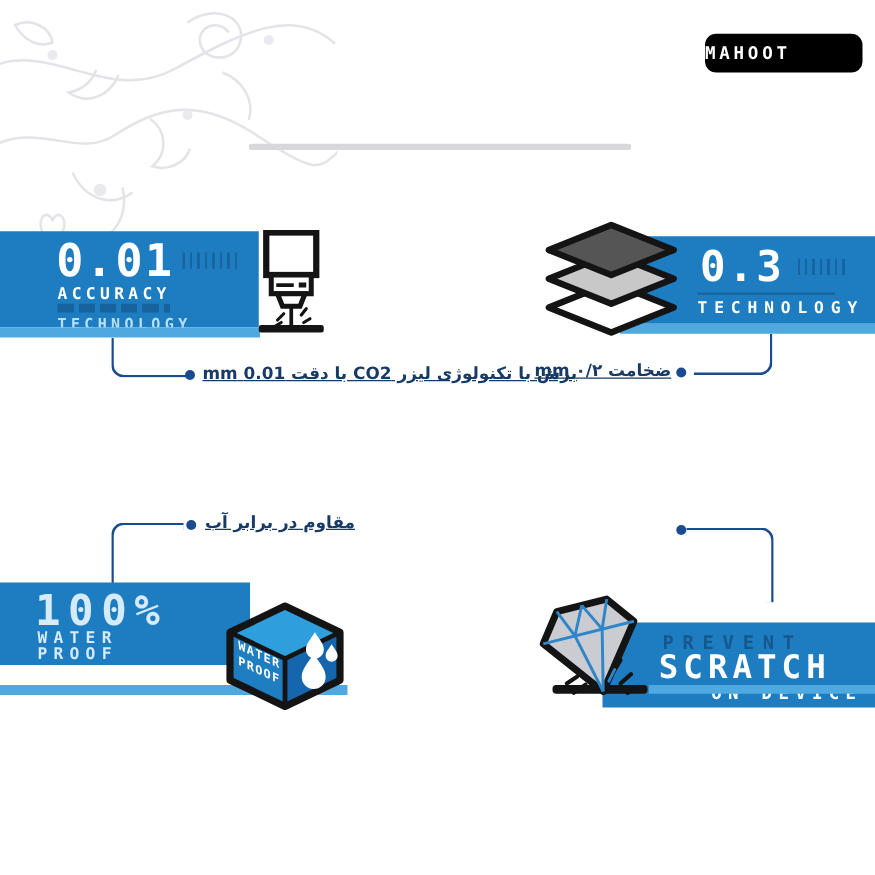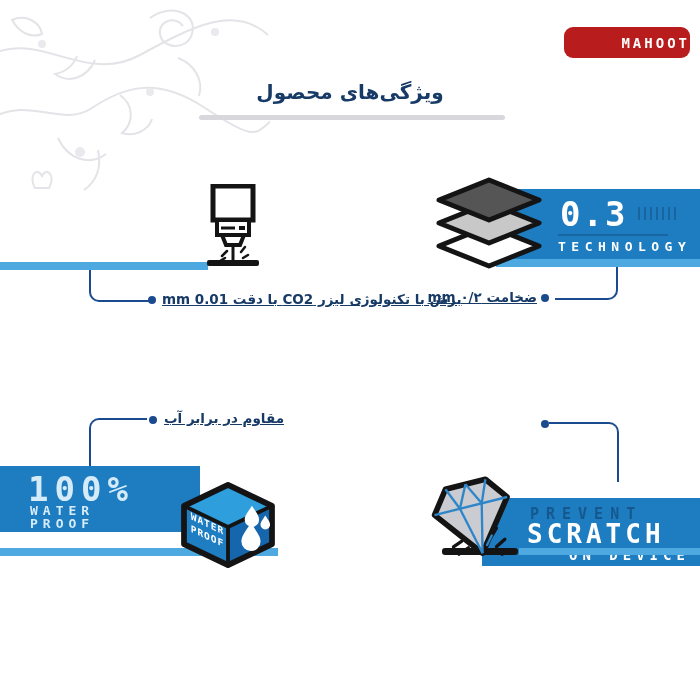--- a/index.html
+++ b/index.html
@@ -4,22 +4,22 @@
 <style>
   html,body{margin:0;padding:0;background:#fff;}
   .stage{position:relative;width:700px;height:700px;background:#ffffff;overflow:hidden;
          font-family:"DejaVu Sans",sans-serif;}
   .abs{position:absolute;}
 
   
   .deco{position:absolute;left:0;top:0;z-index:0;}
 
   
-  .logo{position:absolute;left:564px;top:27px;width:126px;height:31px;background:#b91c1c;
-        border-radius:9px;display:flex;align-items:center;justify-content:flex-end;z-index:2;}
+  .logo{position:absolute;left:564px;top:27px;width:126px;height:31px;background:#000000;
+        border-radius:9px;display:flex;align-items:center;justify-content:flex-start;z-index:2;}
   .logo span{color:#fff;font-family:"DejaVu Sans Mono",monospace;font-weight:bold;
              font-size:14px;letter-spacing:3px;}
 
   
   .title{position:absolute;left:0;top:80px;width:700px;text-align:center;color:#173a66;
          font-size:20px;font-weight:bold;z-index:1;}
   .divider{position:absolute;left:199px;top:115px;width:306px;height:5px;background:#d8d8dc;
            border-radius:3px;z-index:1;}
 
   
@@ -79,23 +79,29 @@
       <circle cx="150" cy="92" r="4"></circle>
       <circle cx="80" cy="152" r="5"></circle>
       <circle cx="215" cy="32" r="4"></circle>
     </g>
   </svg>
 
   <div class="logo">
     <span>MAHOOT</span>
   </div>
 
-  <div class="title" dir="rtl">ویژگی‌های محصول</div>
   <div class="divider"></div>
 
+  <div class="banner" style="left:0;top:185px;width:207px;height:77px;">
+    <div class="abs mono bigval" style="left:45px;top:7px;">0.01</div>
+    <div class="abs ghost-ticks" style="left:146px;top:17px;width:46px;"></div>
+    <div class="abs mono bannerlabel" style="left:46px;top:43px;">ACCURACY</div>
+    <div class="abs ghost-bar" style="left:46px;top:58px;width:90px;"></div>
+    <div class="abs mono bannerlabel2" style="left:46px;top:67px;">TECHNOLOGY</div>
+  </div>
   <div class="strip" style="left:0;top:262px;width:208px;height:8px;"></div>
 
   <svg class="icon" style="left:206px;top:184px;" width="54" height="84" viewBox="0 0 54 84">
     <line x1="27" y1="60" x2="27" y2="78" stroke="#141414" stroke-width="3"></line>
     <g stroke="#141414" stroke-width="2.5" stroke-linecap="round">
       <line x1="16" y1="72" x2="21" y2="67"></line>
       <line x1="14" y1="77" x2="19" y2="74"></line>
       <line x1="35" y1="68" x2="39" y2="63"></line>
       <line x1="37" y1="74" x2="42" y2="71"></line>
     </g>

